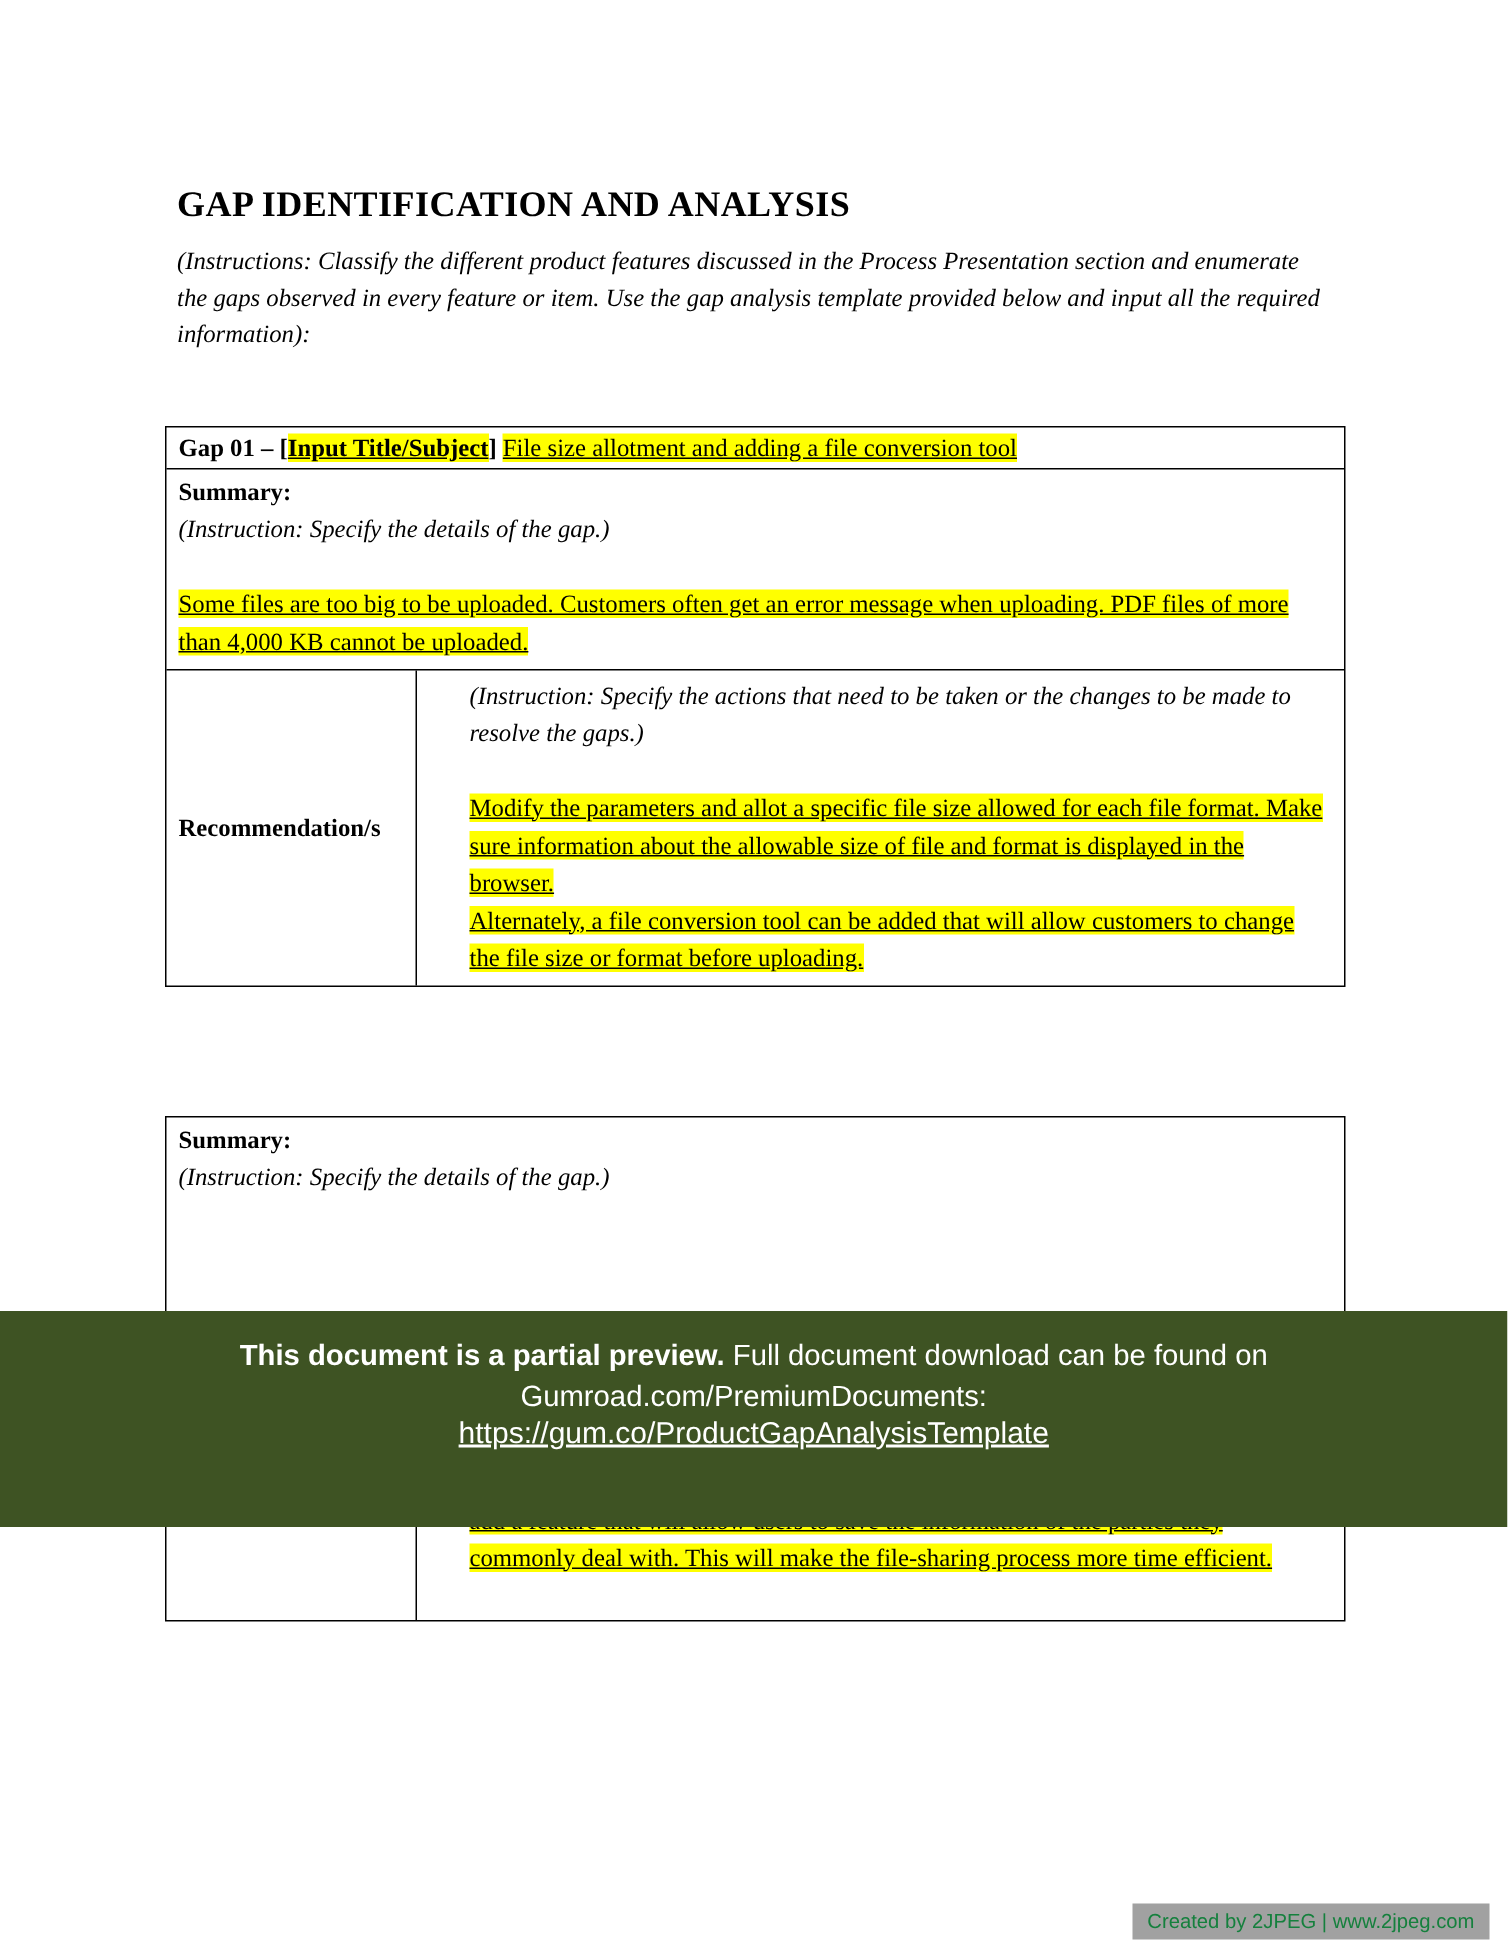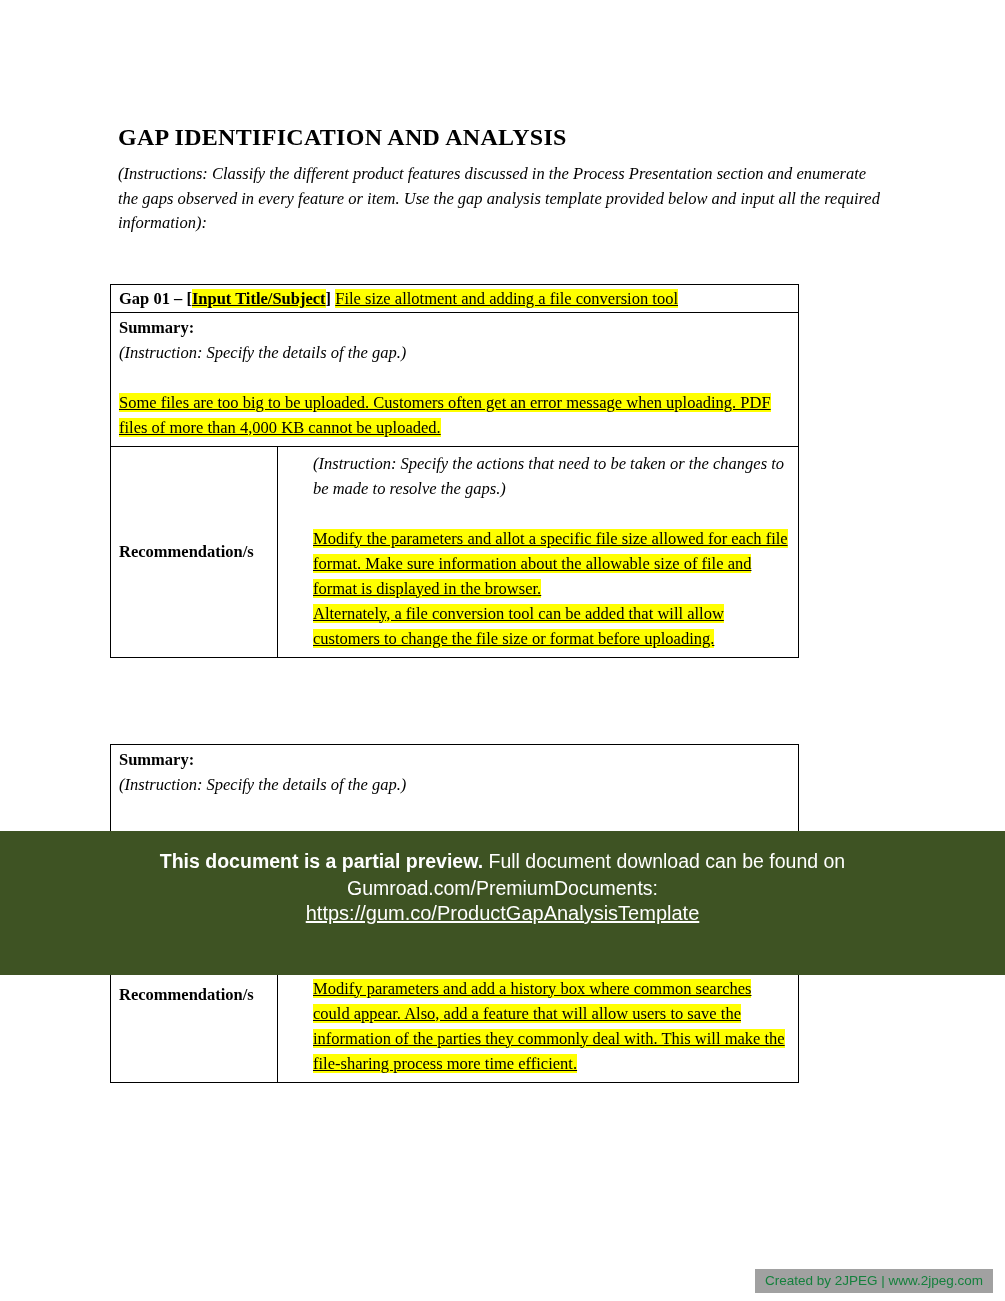--- a/index.html
+++ b/index.html
@@ -22,21 +22,21 @@
     letter-spacing: 0.3px;
   }
   .instructions {
     font-style: italic;
     font-size: 16.5px;
     line-height: 24.5px;
     width: 766px;
     margin: 0 16px 0 8px;
   }
   .gap-table {
-    width: 689px;
+    width: 787px;
     border: 1px solid #000;
     font-size: 16.5px;
     line-height: 25px;
   }
   .gap-table.first { margin-top: 48px; }
   .gap-table.second { margin-top: 86px; }
   .gap-header {
     padding: 1px 8px;
     border-bottom: 1px solid #000;
     white-space: nowrap;
@@ -64,21 +64,21 @@
   .rec-content-cell.min { min-height: 108px; }
   p { margin: 0; }
   .blank-above { margin-top: 25px; }
   .bold { font-weight: bold; }
   .italic { font-style: italic; }
   .hl { background: #ffff00; }
   .u { text-decoration: underline; }
   .preview-banner {
     position: absolute;
     left: 0;
-    top: 831px;
+    top: 874px;
     width: 1005px;
     height: 144px;
     background: #3e5323;
     color: #ffffff;
     font-family: "Liberation Sans", "DejaVu Sans", sans-serif;
     text-align: center;
     padding-top: 17px;
   }
   .banner-line {
     font-size: 19.5px;

